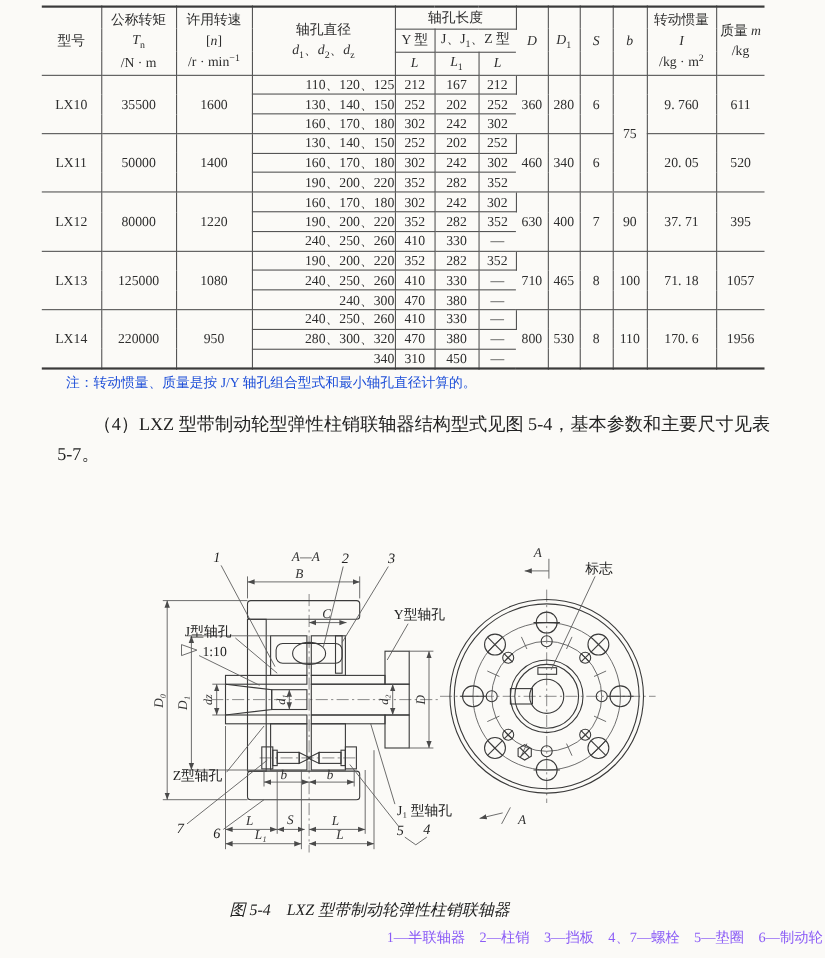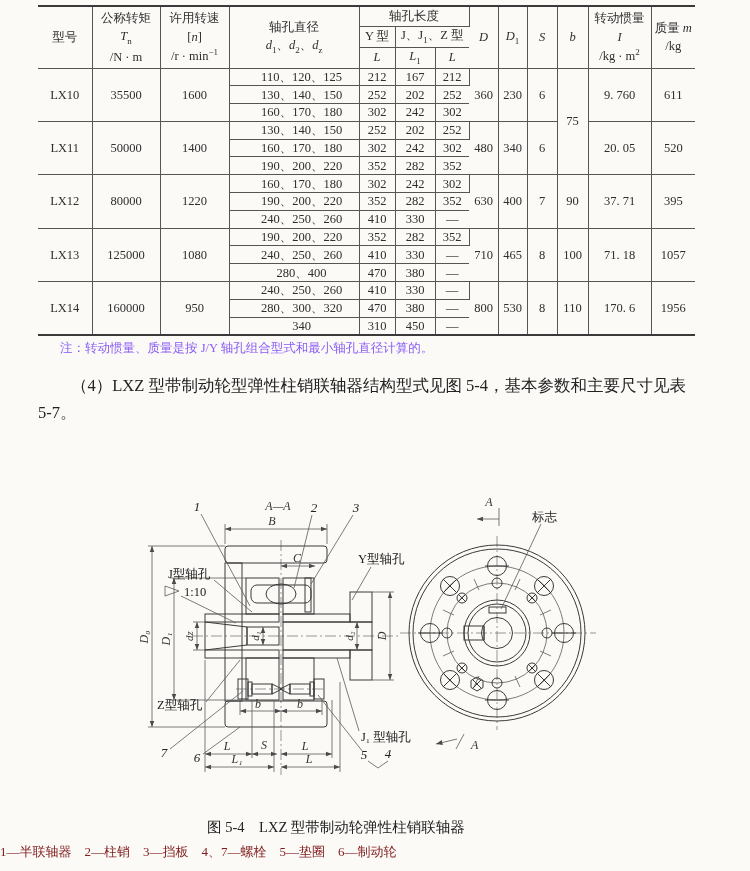--- a/index.html
+++ b/index.html
@@ -10,31 +10,31 @@
              table-layout:fixed;border-top:2px solid #3a3a3a;border-bottom:2px solid #3a3a3a;}
   .spec th,.spec td{border-right:1px solid #555;border-bottom:1px solid #555;
                     font-weight:normal;text-align:center;vertical-align:middle;
                     padding:0;font-size:12.5px;line-height:1.3;color:#2e2e2e;
                     overflow:hidden;white-space:nowrap;}
   .spec th:last-child,.spec td:last-child{border-right:none;}
   .spec thead tr:nth-child(1){height:20px;}
   .spec thead tr:nth-child(2){height:21px;}
   .spec thead tr:nth-child(3){height:21px;}
   .spec tbody tr{height:17.8px;}
-  .spec td.bores{text-align:center;padding-left:15px;}
+  .spec td.bores{text-align:right;padding-left:15px;}
   .spec sub{font-size:9px;} .spec sup{font-size:9px;}
   .hcell div{line-height:1.45;}
   
-  .note{position:absolute;left:60px;top:340px;font-size:12.5px;color:#8b5cf6;}
-  .para{position:absolute;left:38px;top:372px;width:660px;font-size:16.5px;
+  .note{position:absolute;left:60px;top:340px;font-size:12.5px;color:#1d4ed8;}
+  .para{position:absolute;left:52px;top:372px;width:660px;font-size:16.5px;
         line-height:27px;text-indent:2em;color:#222;}
   .caption{position:absolute;left:0;top:818px;width:672px;text-align:center;
-           font-size:14.5px;color:#222;}
-  .legend{position:absolute;left:0;top:843px;width:748px;text-align:left;
-          font-size:13px;color:#7f1d1d;}
+           font-size:14.5px;color:#222;font-style:italic;}
+  .legend{position:absolute;left:0;top:843px;width:748px;text-align:right;
+          font-size:13px;color:#8b5cf6;}
   
   svg.fig{position:absolute;left:0;top:470px;}
   .dim{font:italic 12px "Liberation Serif",serif;fill:#333;}
   .dimS{font:italic 11px "Liberation Serif",serif;fill:#333;}
   .lbl{font:12.5px "Liberation Serif",serif;fill:#222;}
   .co{font:italic 13px "Liberation Serif",serif;fill:#222;}
   .pl{stroke:#3a3a3a;stroke-width:1;fill:none;}
   .dl{stroke:#5a5a5a;stroke-width:0.8;fill:none;}
   .cl{stroke:#6a6a6a;stroke-width:0.7;fill:none;stroke-dasharray:11 3 2 3;}
 </style>
@@ -104,21 +104,21 @@
     <tbody>
         <tr>
           <td rowspan="3">LX10</td>
           <td rowspan="3">35500</td>
           <td rowspan="3">1600</td>
           <td class="bores">110、120、125</td>
           <td>212</td>
           <td>167</td>
           <td>212</td>
           <td rowspan="3">360</td>
-          <td rowspan="3">230</td>
+          <td rowspan="3">280</td>
           <td rowspan="3">6</td>
           <td rowspan="6">75</td>
           <td rowspan="3">9. 760</td>
           <td rowspan="3">611</td>
         </tr>
         <tr>
           <td class="bores">130、140、150</td>
           <td>252</td>
           <td>202</td>
           <td>252</td>
@@ -130,21 +130,21 @@
           <td>302</td>
         </tr>
         <tr>
           <td rowspan="3">LX11</td>
           <td rowspan="3">50000</td>
           <td rowspan="3">1400</td>
           <td class="bores">130、140、150</td>
           <td>252</td>
           <td>202</td>
           <td>252</td>
-          <td rowspan="3">480</td>
+          <td rowspan="3">460</td>
           <td rowspan="3">340</td>
           <td rowspan="3">6</td>
           <td rowspan="3">20. 05</td>
           <td rowspan="3">520</td>
         </tr>
         <tr>
           <td class="bores">160、170、180</td>
           <td>302</td>
           <td>242</td>
           <td>302</td>
@@ -197,28 +197,28 @@
           <td rowspan="3">71. 18</td>
           <td rowspan="3">1057</td>
         </tr>
         <tr>
           <td class="bores">240、250、260</td>
           <td>410</td>
           <td>330</td>
           <td>—</td>
         </tr>
         <tr>
-          <td class="bores">280、400</td>
+          <td class="bores">240、300</td>
           <td>470</td>
           <td>380</td>
           <td>—</td>
         </tr>
         <tr>
           <td rowspan="3">LX14</td>
-          <td rowspan="3">160000</td>
+          <td rowspan="3">220000</td>
           <td rowspan="3">950</td>
           <td class="bores">240、250、260</td>
           <td>410</td>
           <td>330</td>
           <td>—</td>
           <td rowspan="3">800</td>
           <td rowspan="3">530</td>
           <td rowspan="3">8</td>
           <td rowspan="3">110</td>
           <td rowspan="3">170. 6</td>

